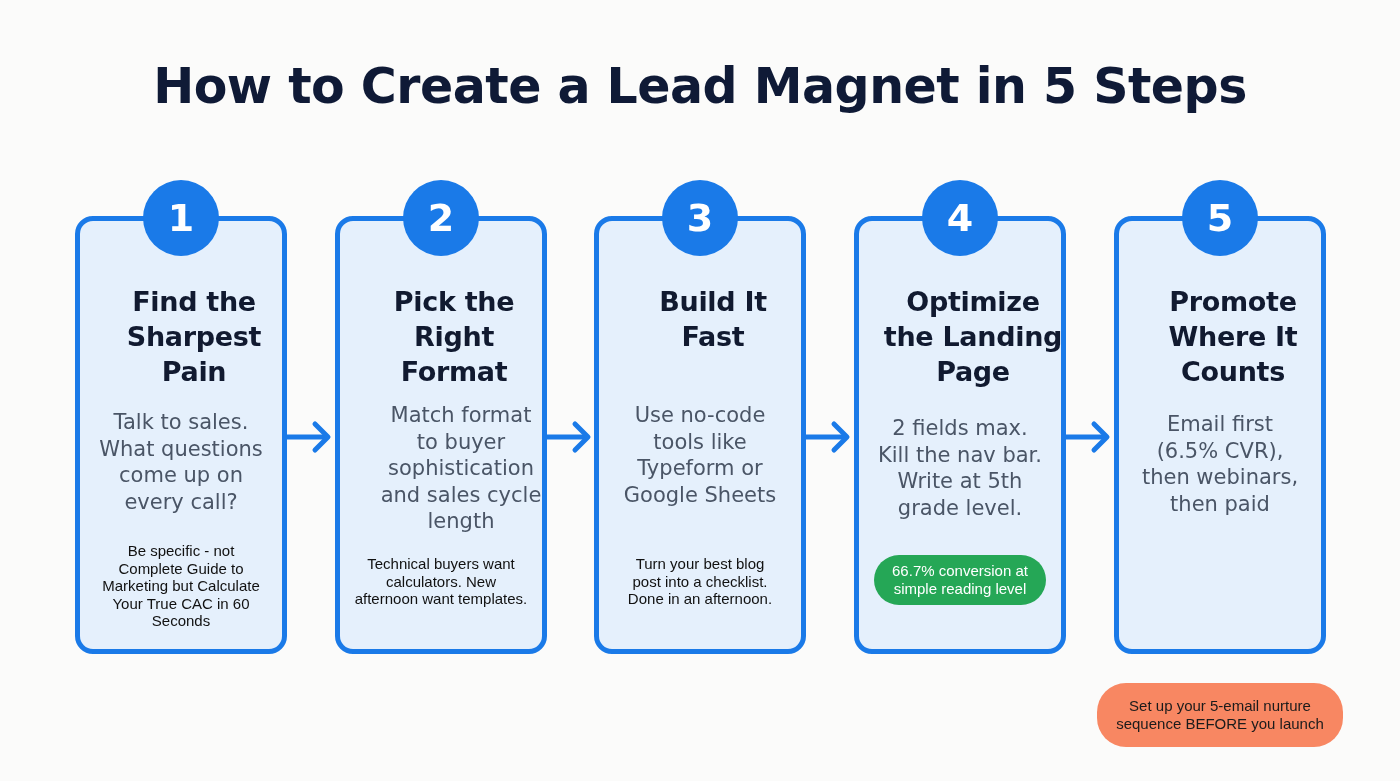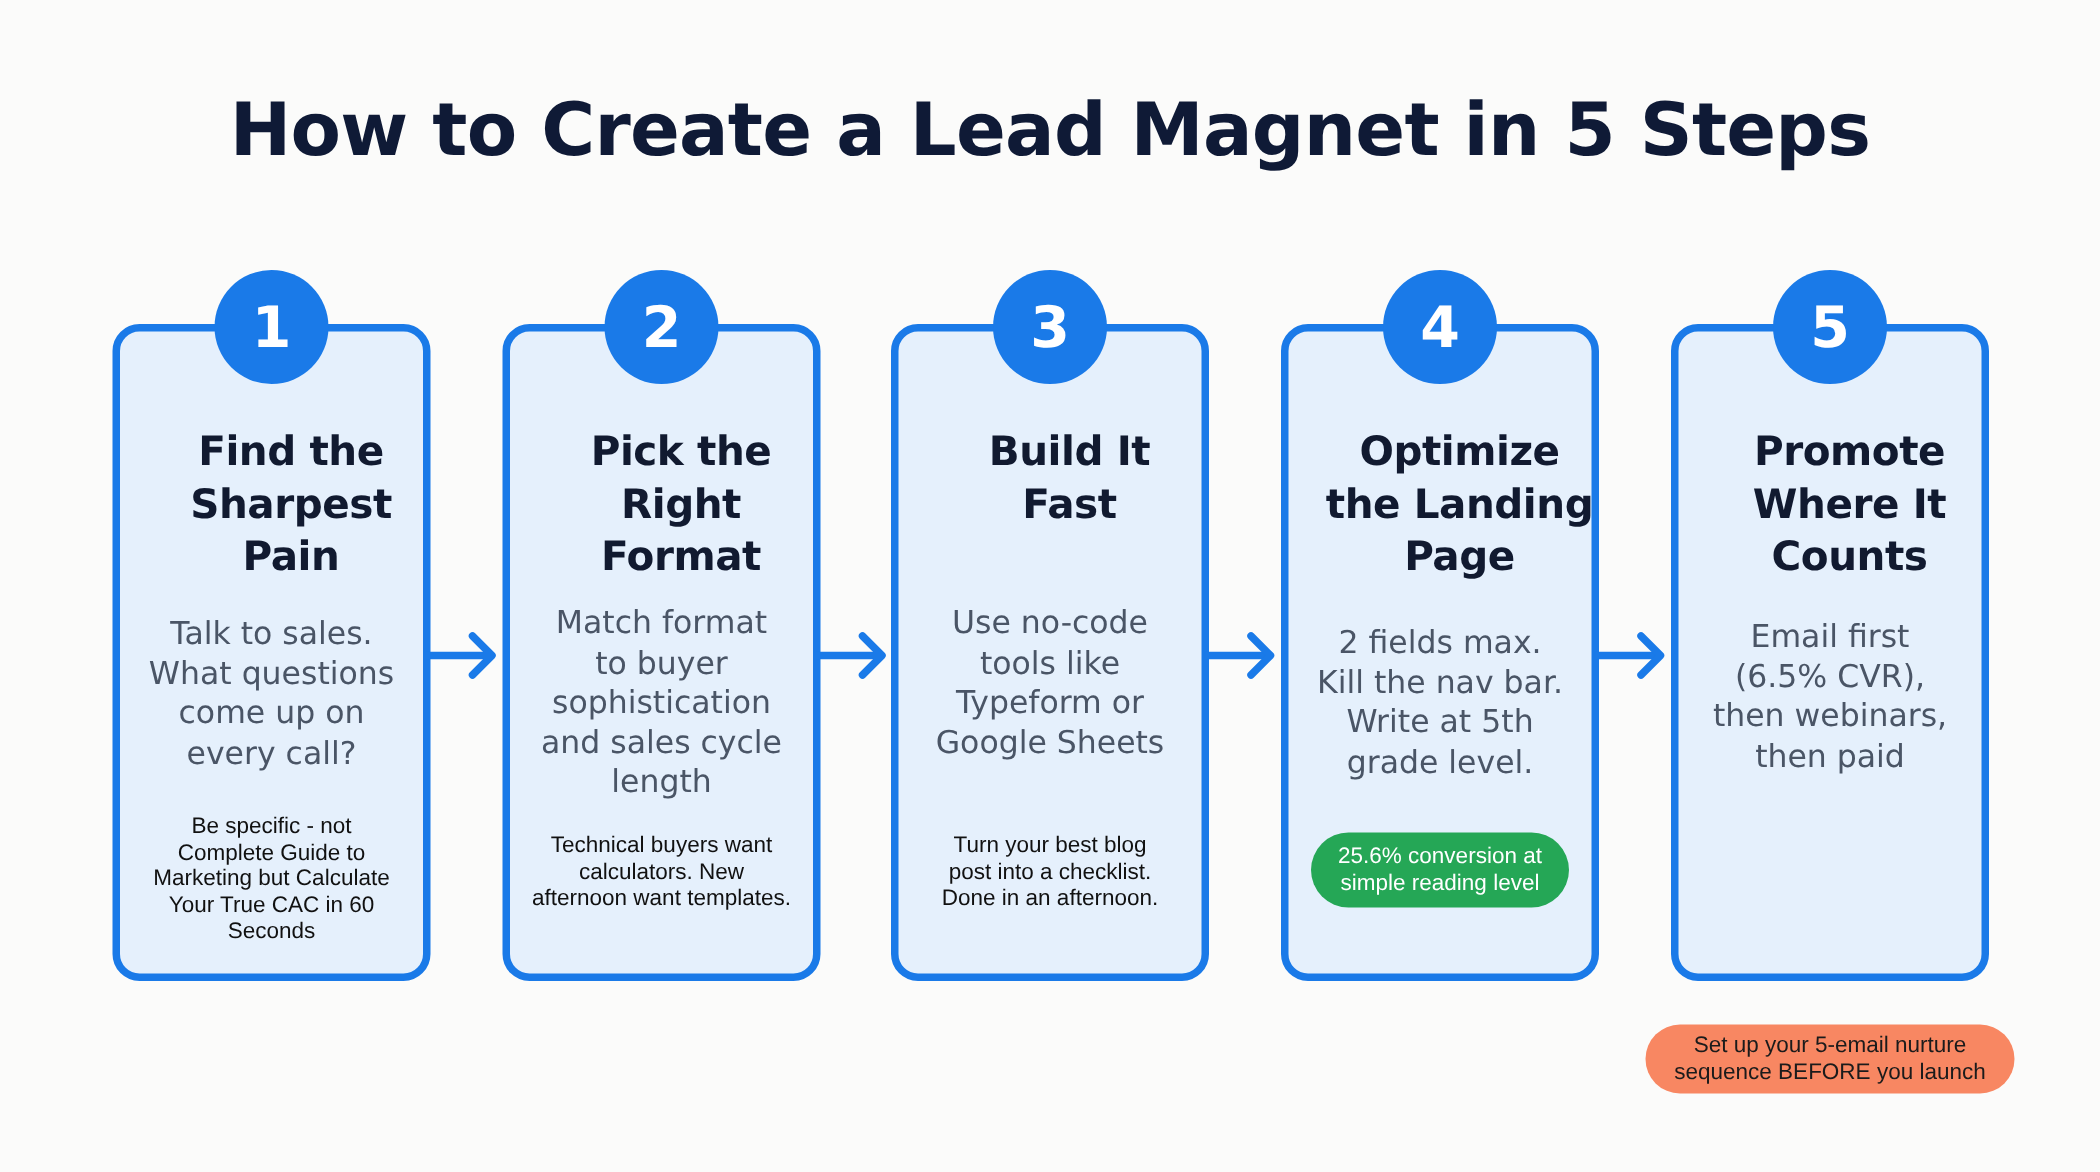--- a/index.html
+++ b/index.html
@@ -99,21 +99,21 @@
       white-space: pre-line;
     }
     .arrow {
       position: absolute;
       top: 420px;
       width: 50px; height: 34px;
     }
     .orange-pill {
       position: absolute;
       left: 1097px; top: 683px;
-      width: 246px; height: 46px;
+      width: 246px; height: 64px;
       border-radius: 29px;
       background: #f88762;
       color: #1b1b1b;
       font-family: "Liberation Sans", sans-serif;
       font-size: 15px;
       line-height: 18px;
       text-align: center;
       display: flex; align-items: center; justify-content: center;
       white-space: pre-line;
     }
@@ -145,21 +145,21 @@
   <line x1="0" y1="17" x2="44" y2="17" stroke="#1a7ae8" stroke-width="5"></line>
   <polyline points="31,4 44,17 31,30" fill="none" stroke="#1a7ae8" stroke-width="5" stroke-linecap="round" stroke-linejoin="round"></polyline>
 </svg>
 
 <div class="step" style="left:335px;">
   <div class="badge">2</div>
   <div class="card">
     <div class="heading" style="top:63px;">Pick the
 Right
 Format</div>
-    <div class="desc" style="top:181px;">Match format
+    <div class="desc" style="top:181px;padding-left:20px;">Match format
 to buyer
 sophistication
 and sales cycle
 length</div>
     <div class="note" style="top:334px;">Technical buyers want
 calculators. New
 afternoon want templates.</div>
   </div>
 </div>
 
@@ -191,21 +191,21 @@
 <div class="step" style="left:854px;">
   <div class="badge">4</div>
   <div class="card">
     <div class="heading" style="top:63px;">Optimize
 the Landing
 Page</div>
     <div class="desc" style="top:194px;">2 fields max.
 Kill the nav bar.
 Write at 5th
 grade level.</div>
-    <div class="green-pill" style="top:334px;">25.6% conversion at
+    <div class="green-pill" style="top:334px;">66.7% conversion at
 simple reading level</div>
   </div>
 </div>
 
 <svg class="arrow" style="left:1063px;" viewBox="0 0 50 34">
   <line x1="0" y1="17" x2="44" y2="17" stroke="#1a7ae8" stroke-width="5"></line>
   <polyline points="31,4 44,17 31,30" fill="none" stroke="#1a7ae8" stroke-width="5" stroke-linecap="round" stroke-linejoin="round"></polyline>
 </svg>
 
 <div class="step" style="left:1114px;">

